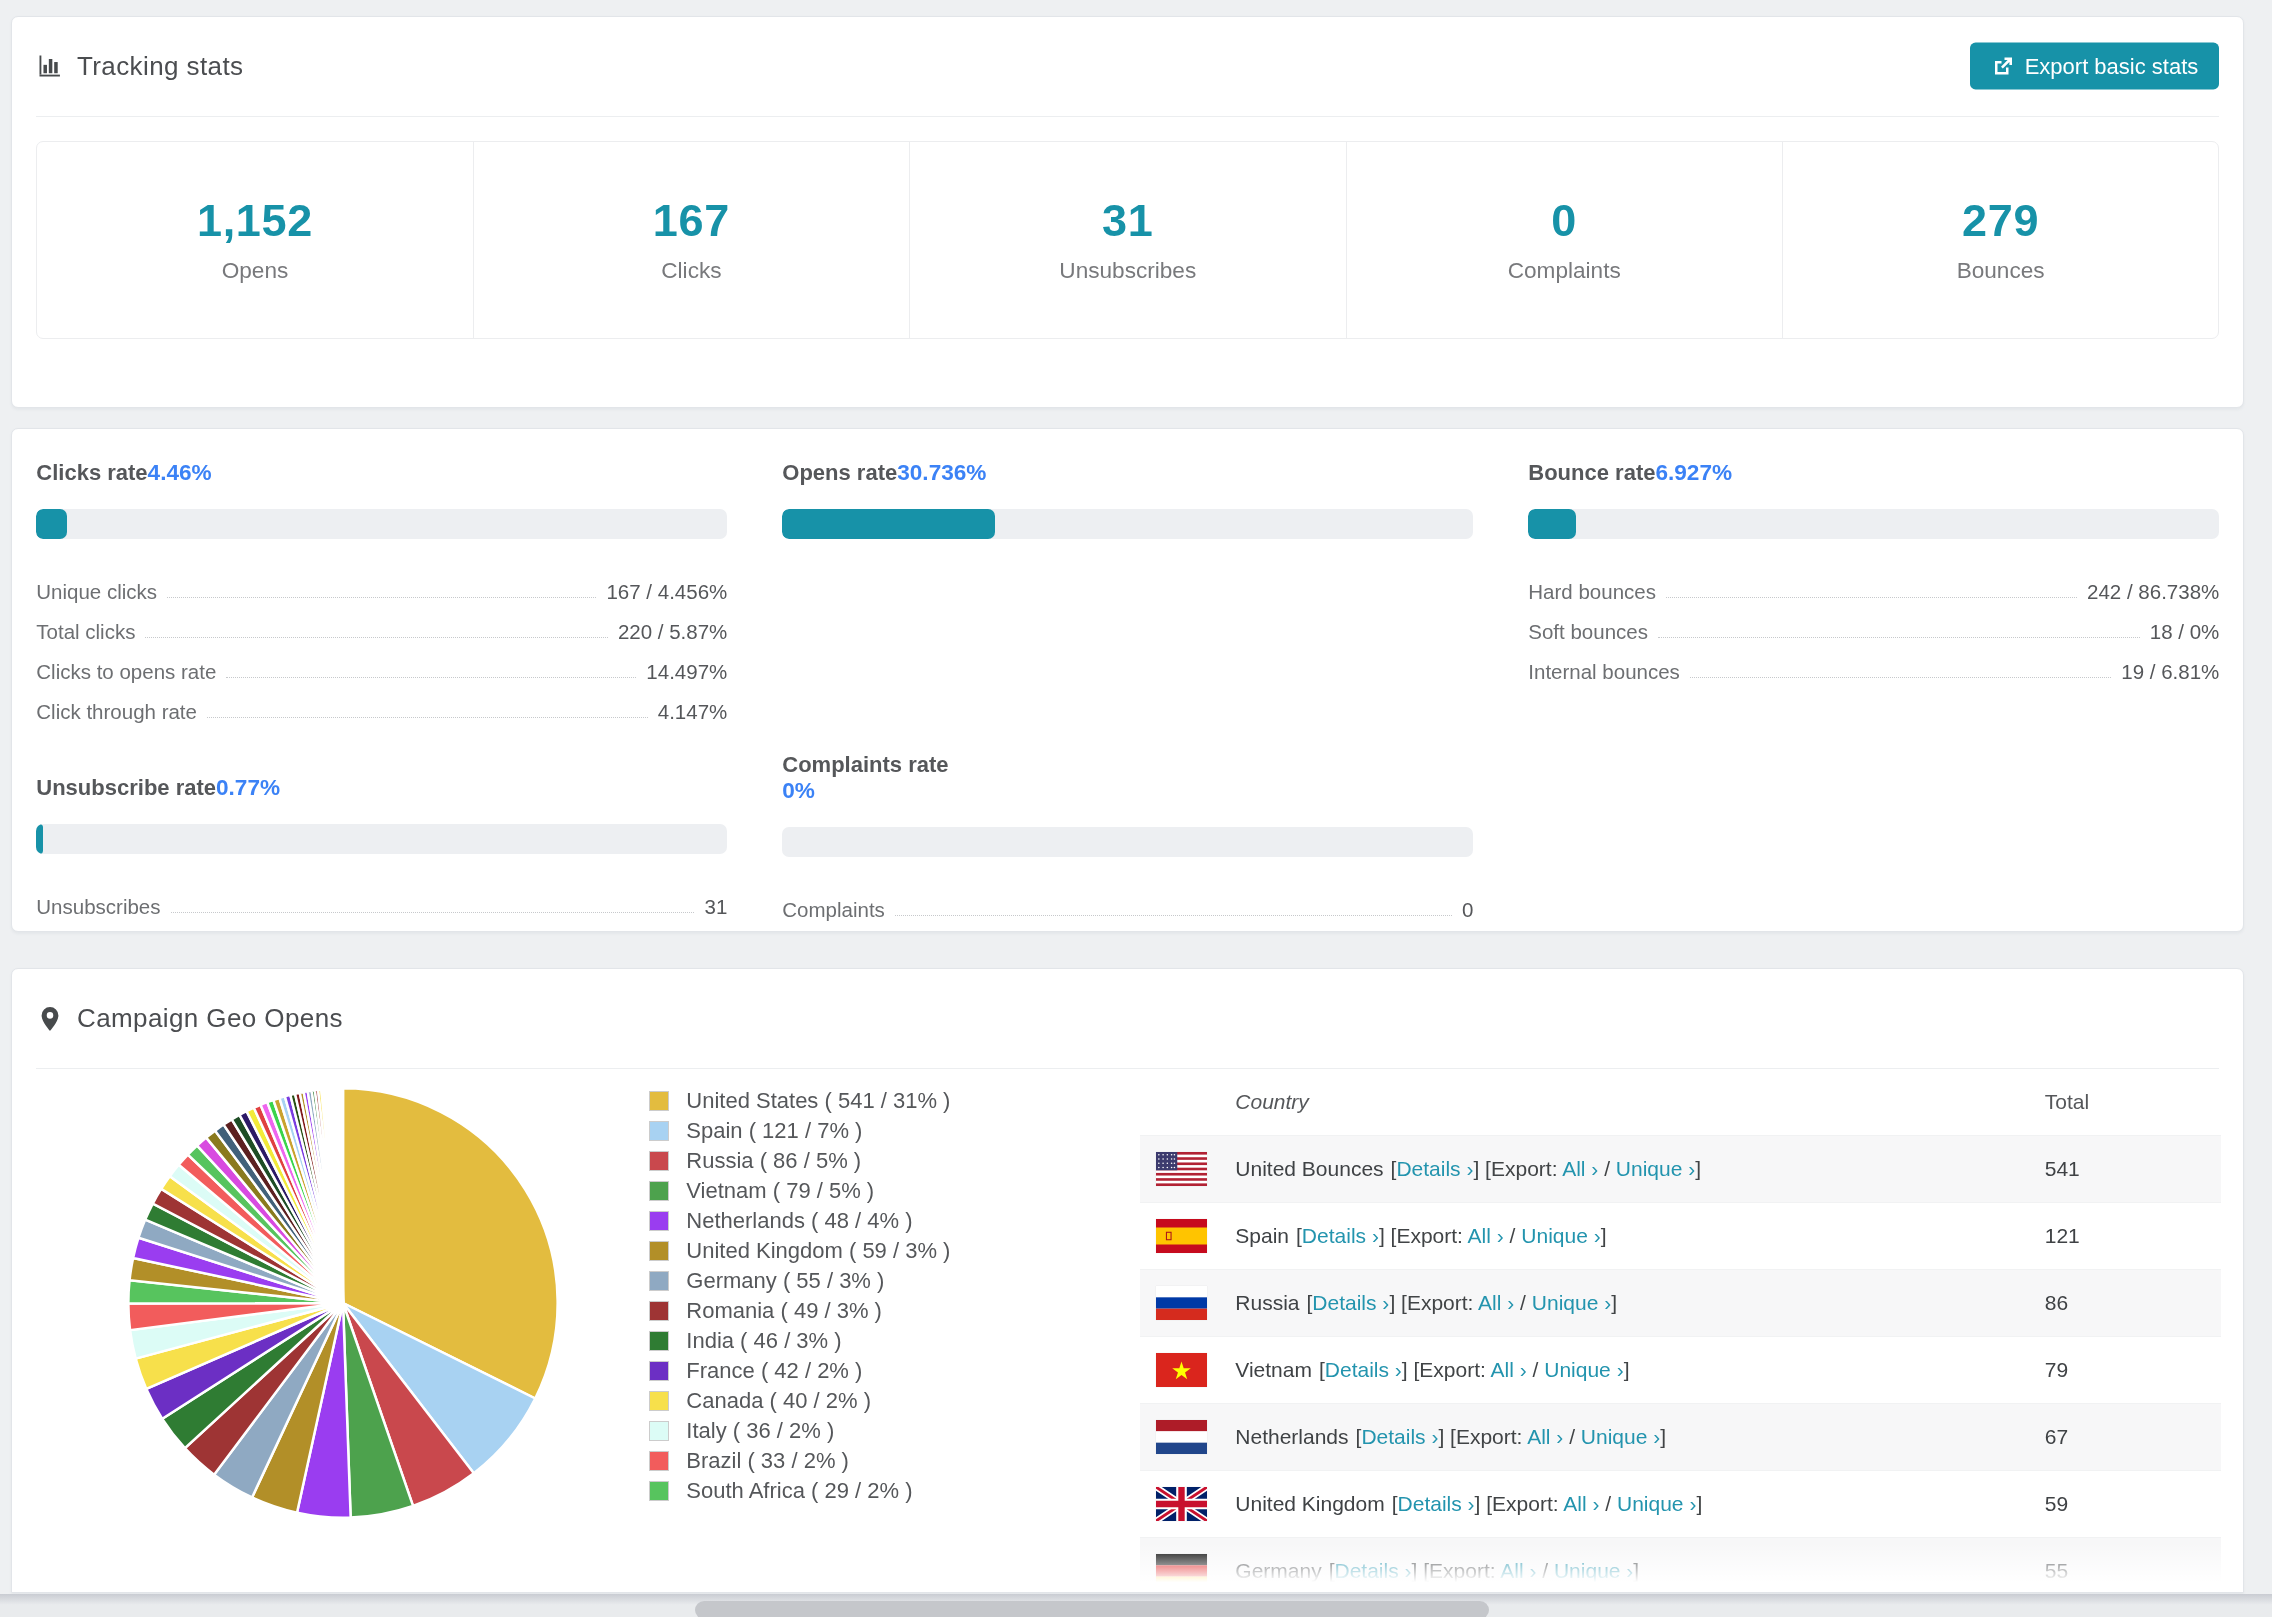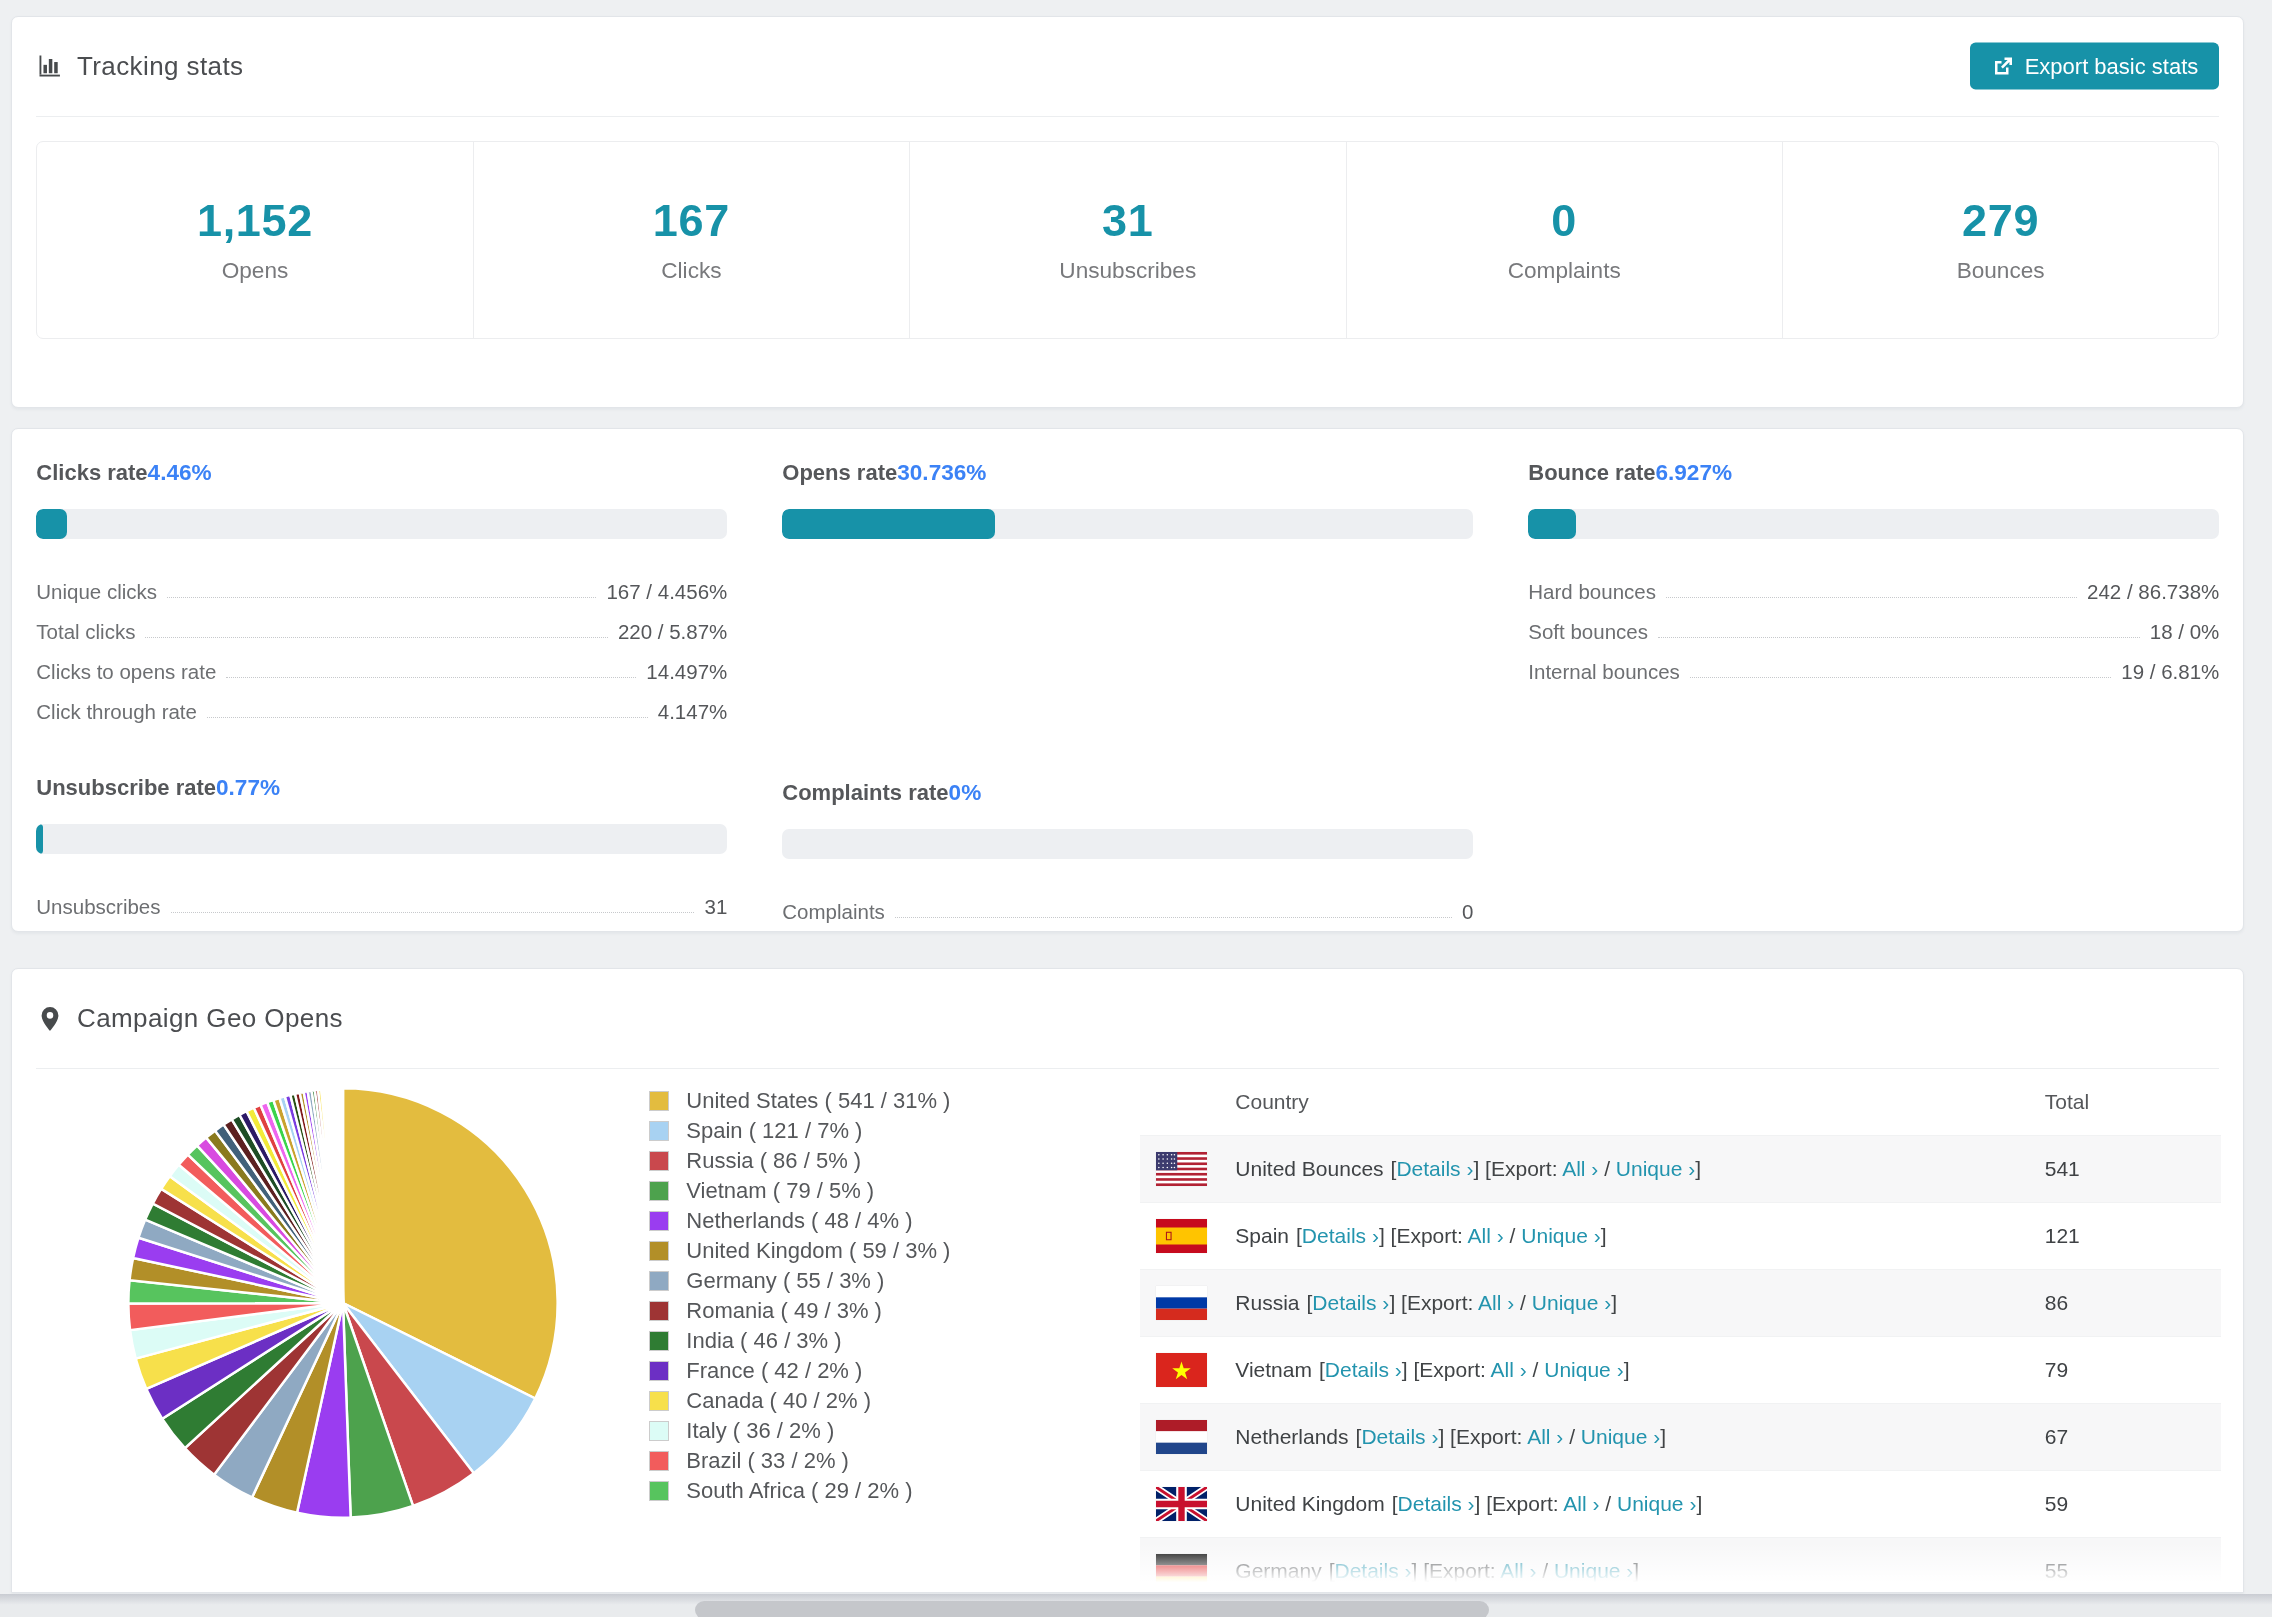--- a/index.html
+++ b/index.html
@@ -57,21 +57,21 @@
 
   
   #pie-wrap { position:absolute; left:110px; top:113px; width:442px; height:442px; }
   #legend { position:absolute; left:627px; top:117px; }
   .legend-item { display:flex; align-items:center; height:30px; font-size:22px; color:#55575a; white-space:nowrap;padding-left:10px; }
   .legend-swatch { width:20px; height:20px; border:1.4px solid #ccc; margin-right:17px; flex:0 0 auto; }
 
   #geo-table { position:absolute; left:1128px; top:99px; right:22.6px; }
   .thead, .trow { display:grid; grid-template-columns:95px 1fr 176px; align-items:center; height:67px; }
   .thead { font-size:21px; color:#55575a; }
-  .thead .th-country { grid-column:2; }
+  .thead .th-country { grid-column:2;font-style:italic; }
   .trow { font-size:21px; color:#3f4245; border-top:0.7px solid #f1f2f3; }
   .trow.alt { background:#f7f7f8; }
   .flag { width:51px; height:34px; margin-left:15.5px; box-shadow:0 0 0.7px rgba(0,0,0,.25); }
   .flag svg { width:100%; height:100%; display:block; }
   .cname { margin-right:7px; }
   .tlink { color:#2394ae; text-decoration:none; cursor:pointer; }
   .brk { color:#414446; }
   #geo-fade { position:absolute; left:0; right:0; bottom:0; height:49px;
     background:linear-gradient(to bottom, rgba(255,255,255,0), #ffffff 80%); pointer-events:none; }
 
@@ -211,21 +211,21 @@
         </div>
         <div class="rate-rows">
           <div class="rrow">
             <span class="lbl">Unsubscribes</span>
             <span class="leader"></span>
             <span class="val">31</span>
           </div>
         </div>
       </div>
       <div class="rate">
-        <div class="rate-head" style="margin-top: 56px;">
+        <div class="rate-head" style="margin-top: 28px; flex-direction: column;">
           <span class="rate-name">Complaints rate</span>
           <span class="rate-val">0%</span>
         </div>
         <div class="bar">
           <div class="fill" style="width: 0%;"></div>
         </div>
         <div class="rate-rows">
           <div class="rrow">
             <span class="lbl">Complaints</span>
             <span class="leader"></span>

